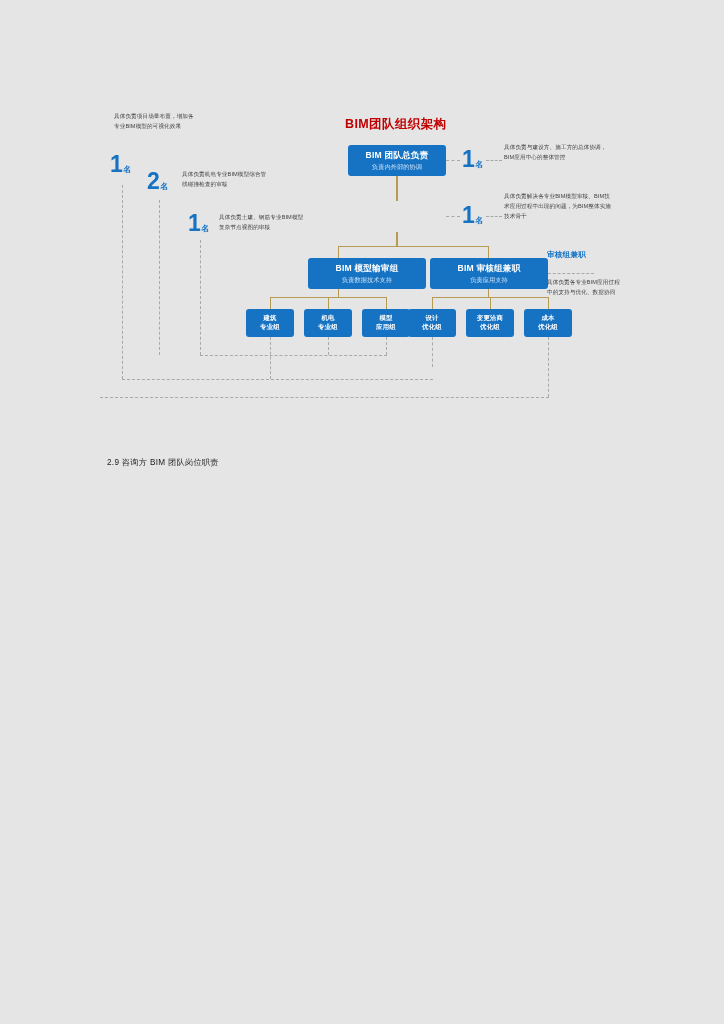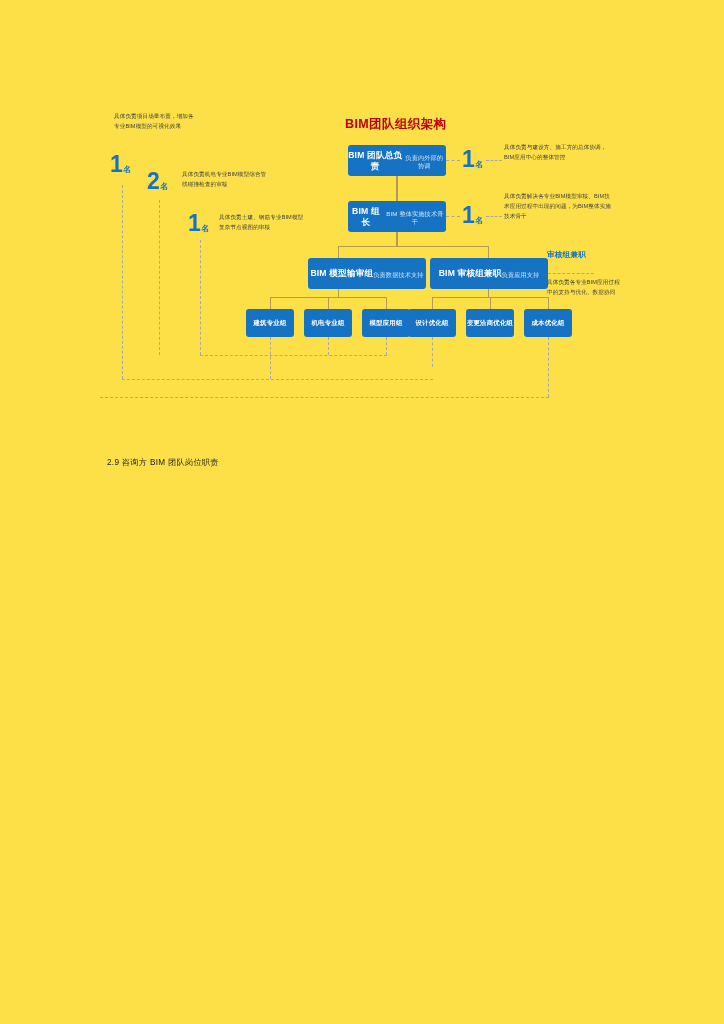--- a/index.html
+++ b/index.html
@@ -4,41 +4,41 @@
 <style>
   html,body{margin:0;padding:0;}
   body{
     width:724px;height:1024px;
     background:#ffffff;
     font-family:"Liberation Sans","DejaVu Sans",sans-serif;
     position:relative;
     overflow:hidden;
     -webkit-font-smoothing:antialiased;
   }
-  .page{position:absolute;inset:0;background:#fde047;}
+  .page{position:absolute;inset:0;background:#e5e5e5;}
 
   
   .figure{position:absolute;left:100px;top:100px;width:560px;height:300px;}
 
   
   .chart-title{
     position:absolute;left:245px;top:16px;
     color:#c00000;font-weight:bold;font-size:12.5px;
     letter-spacing:.4px;white-space:nowrap;
   }
 
   
   .node{
     position:absolute;
     background:#1673c4;
     border-radius:3px;
     color:#ffffff;
     text-align:center;
     box-sizing:border-box;
-    display:flex;
+    display:flex;flex-direction:column;
     align-items:center;justify-content:center;
     line-height:1.25;
   }
   .node .t1{font-weight:bold;font-size:8.6px;letter-spacing:.2px;}
   .node .t2{font-size:6.2px;color:#cfe3f6;margin-top:2px;letter-spacing:.1px;}
 
   .node.lead  {left:248px;top:45px;width:98px;height:31px;}
   .node.chief {left:248px;top:101px;width:98px;height:31px;}
 
   .node.grp   {width:118px;height:31px;}
@@ -141,24 +141,20 @@
     <div class="dash-h" style="left:346px;top:116px;width:14px;"></div>
     <div class="dash-h" style="left:448px;top:173px;width:46px;"></div>
     <div class="dash-h" style="left:386px;top:60px;width:16px;"></div>
     <div class="dash-h" style="left:386px;top:116px;width:16px;"></div>
 
     <div class="node lead">
       <div class="t1">BIM 团队总负责</div>
       <div class="t2">负责内外部的协调</div>
     </div>
 
-    <div class="node chief">
-      <div class="t1">BIM 组长</div>
-      <div class="t2">BIM 整体实施技术骨干</div>
-    </div>
 
     <div class="node grp g1">
       <div class="t1">BIM 模型输审组</div>
       <div class="t2">负责数据技术支持</div>
     </div>
 
     <div class="node grp g2">
       <div class="t1">BIM 审核组兼职</div>
       <div class="t2">负责应用支持</div>
     </div>

